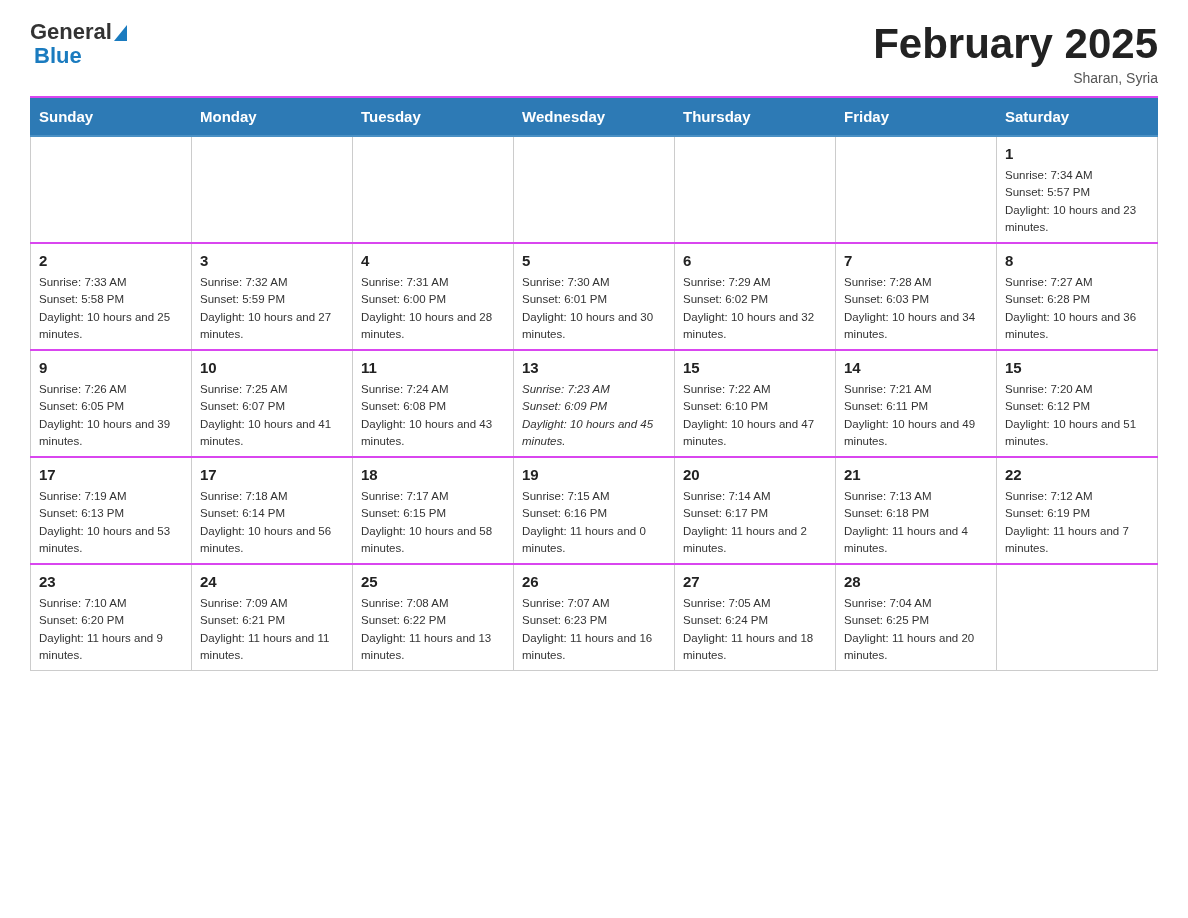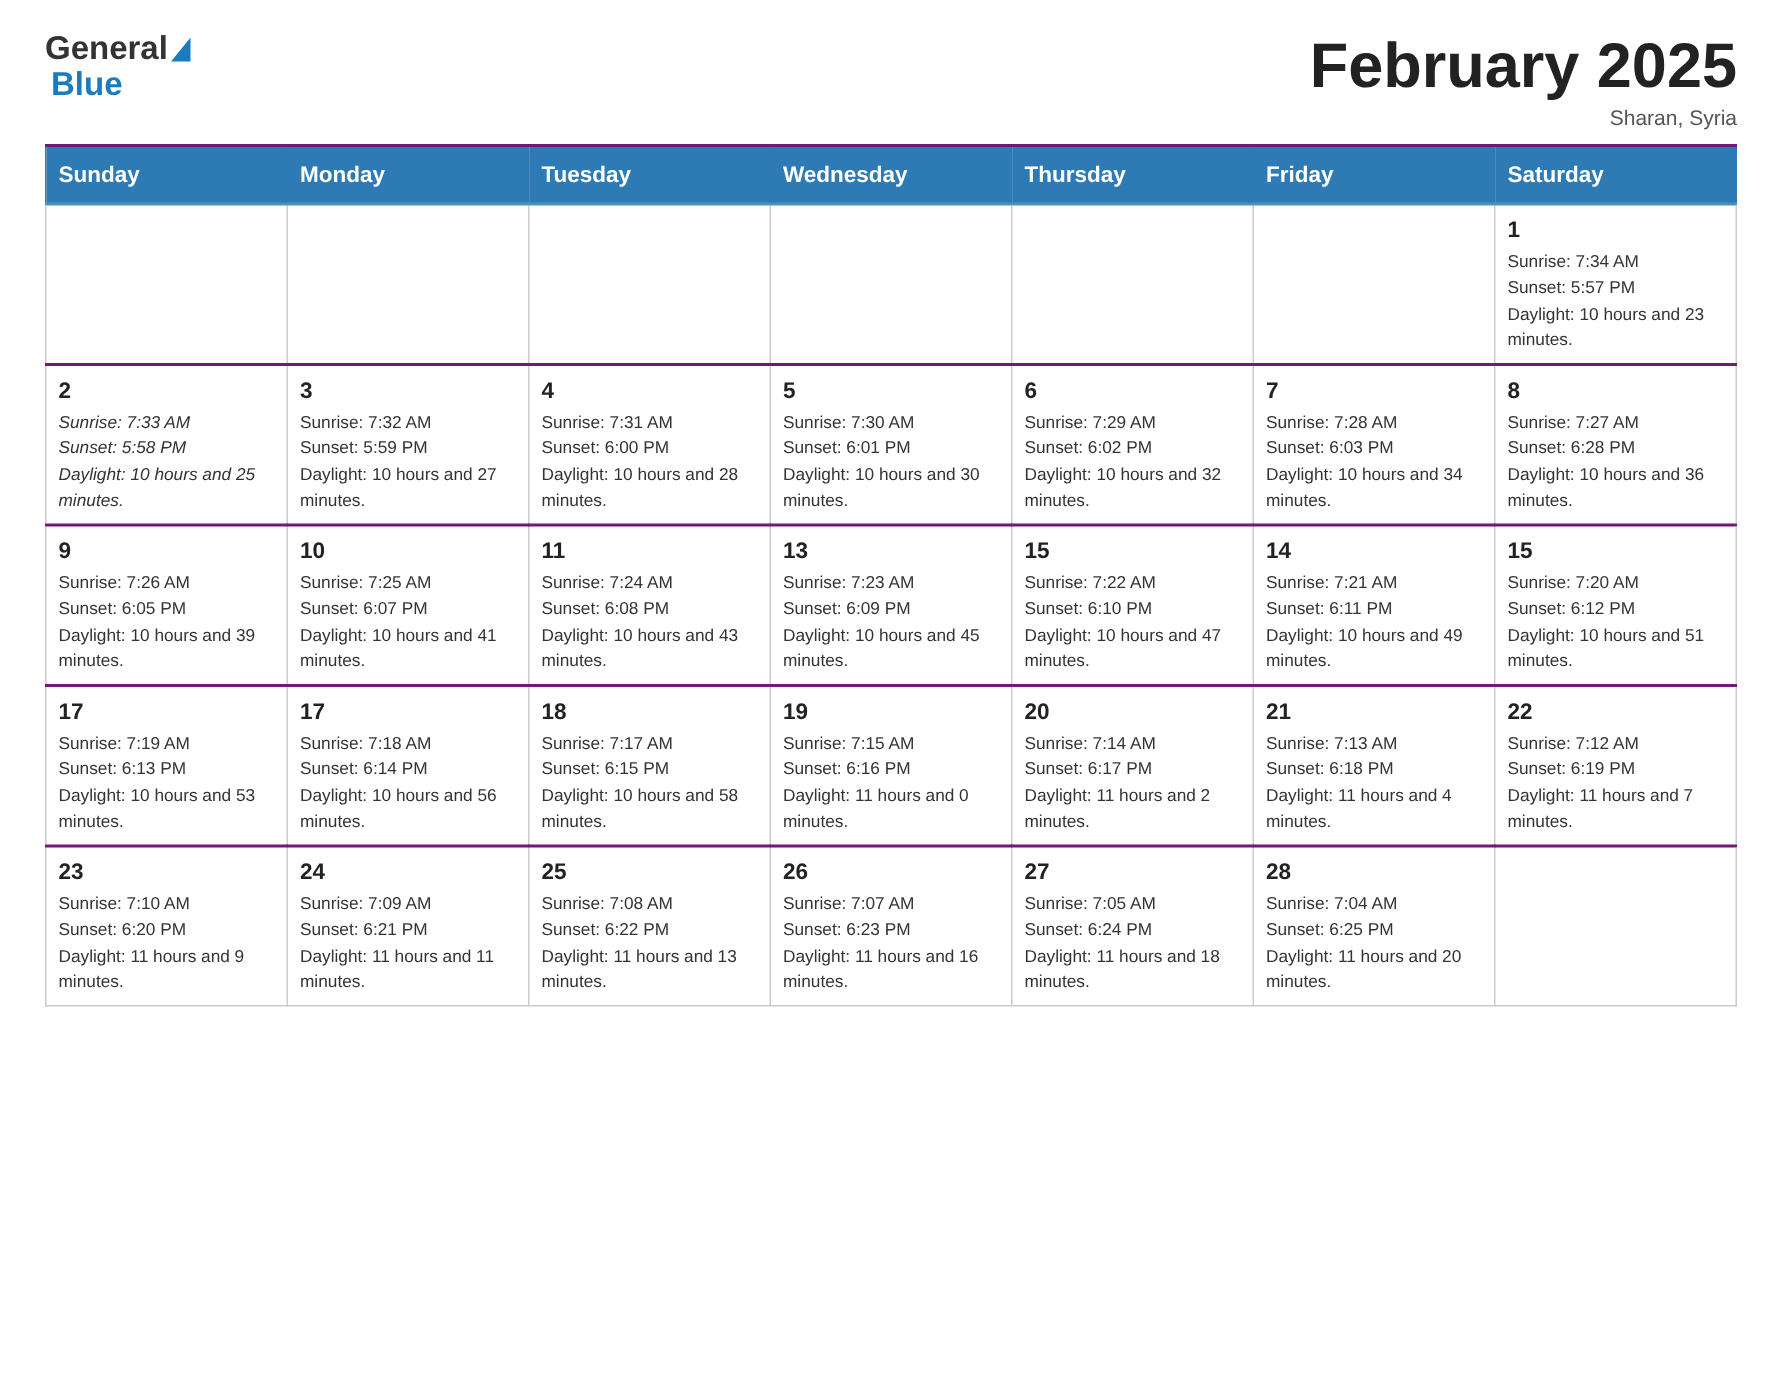--- a/index.html
+++ b/index.html
@@ -72,21 +72,21 @@
       color: #222;
       display: block;
       margin-bottom: 3px;
     }
     .day-info {
       font-size: 11.5px;
       color: #333;
       line-height: 1.5;
     }
     tr {
-      border-top: 2px solid #701a75;
+      border-top: 2px solid #d946ef;
     }
     tbody tr:first-child {
       border-top: 2px solid #4a90c4;
     }
   </style>
 </head>
 <body>
 
 <div class="header">
   <div class="logo">
@@ -129,21 +129,21 @@
         <td>
           <span class="day-number">1</span>
           <div class="day-info" style="white-space: pre-line;">Sunrise: 7:34 AM
 Sunset: 5:57 PM
 Daylight: 10 hours and 23 minutes.</div>
         </td>
       </tr>
       <tr>
         <td>
           <span class="day-number">2</span>
-          <div class="day-info" style="white-space: pre-line; font-style: italic;">Sunrise: 7:33 AM
+          <div class="day-info" style="white-space: pre-line;">Sunrise: 7:33 AM
 Sunset: 5:58 PM
 Daylight: 10 hours and 25 minutes.</div>
         </td>
         <td>
           <span class="day-number">3</span>
           <div class="day-info" style="white-space: pre-line;">Sunrise: 7:32 AM
 Sunset: 5:59 PM
 Daylight: 10 hours and 27 minutes.</div>
         </td>
         <td>
@@ -191,21 +191,21 @@
 Daylight: 10 hours and 41 minutes.</div>
         </td>
         <td>
           <span class="day-number">11</span>
           <div class="day-info" style="white-space: pre-line;">Sunrise: 7:24 AM
 Sunset: 6:08 PM
 Daylight: 10 hours and 43 minutes.</div>
         </td>
         <td>
           <span class="day-number">13</span>
-          <div class="day-info" style="white-space: pre-line;">Sunrise: 7:23 AM
+          <div class="day-info" style="white-space: pre-line; font-style: italic;">Sunrise: 7:23 AM
 Sunset: 6:09 PM
 Daylight: 10 hours and 45 minutes.</div>
         </td>
         <td>
           <span class="day-number">15</span>
           <div class="day-info" style="white-space: pre-line;">Sunrise: 7:22 AM
 Sunset: 6:10 PM
 Daylight: 10 hours and 47 minutes.</div>
         </td>
         <td>

